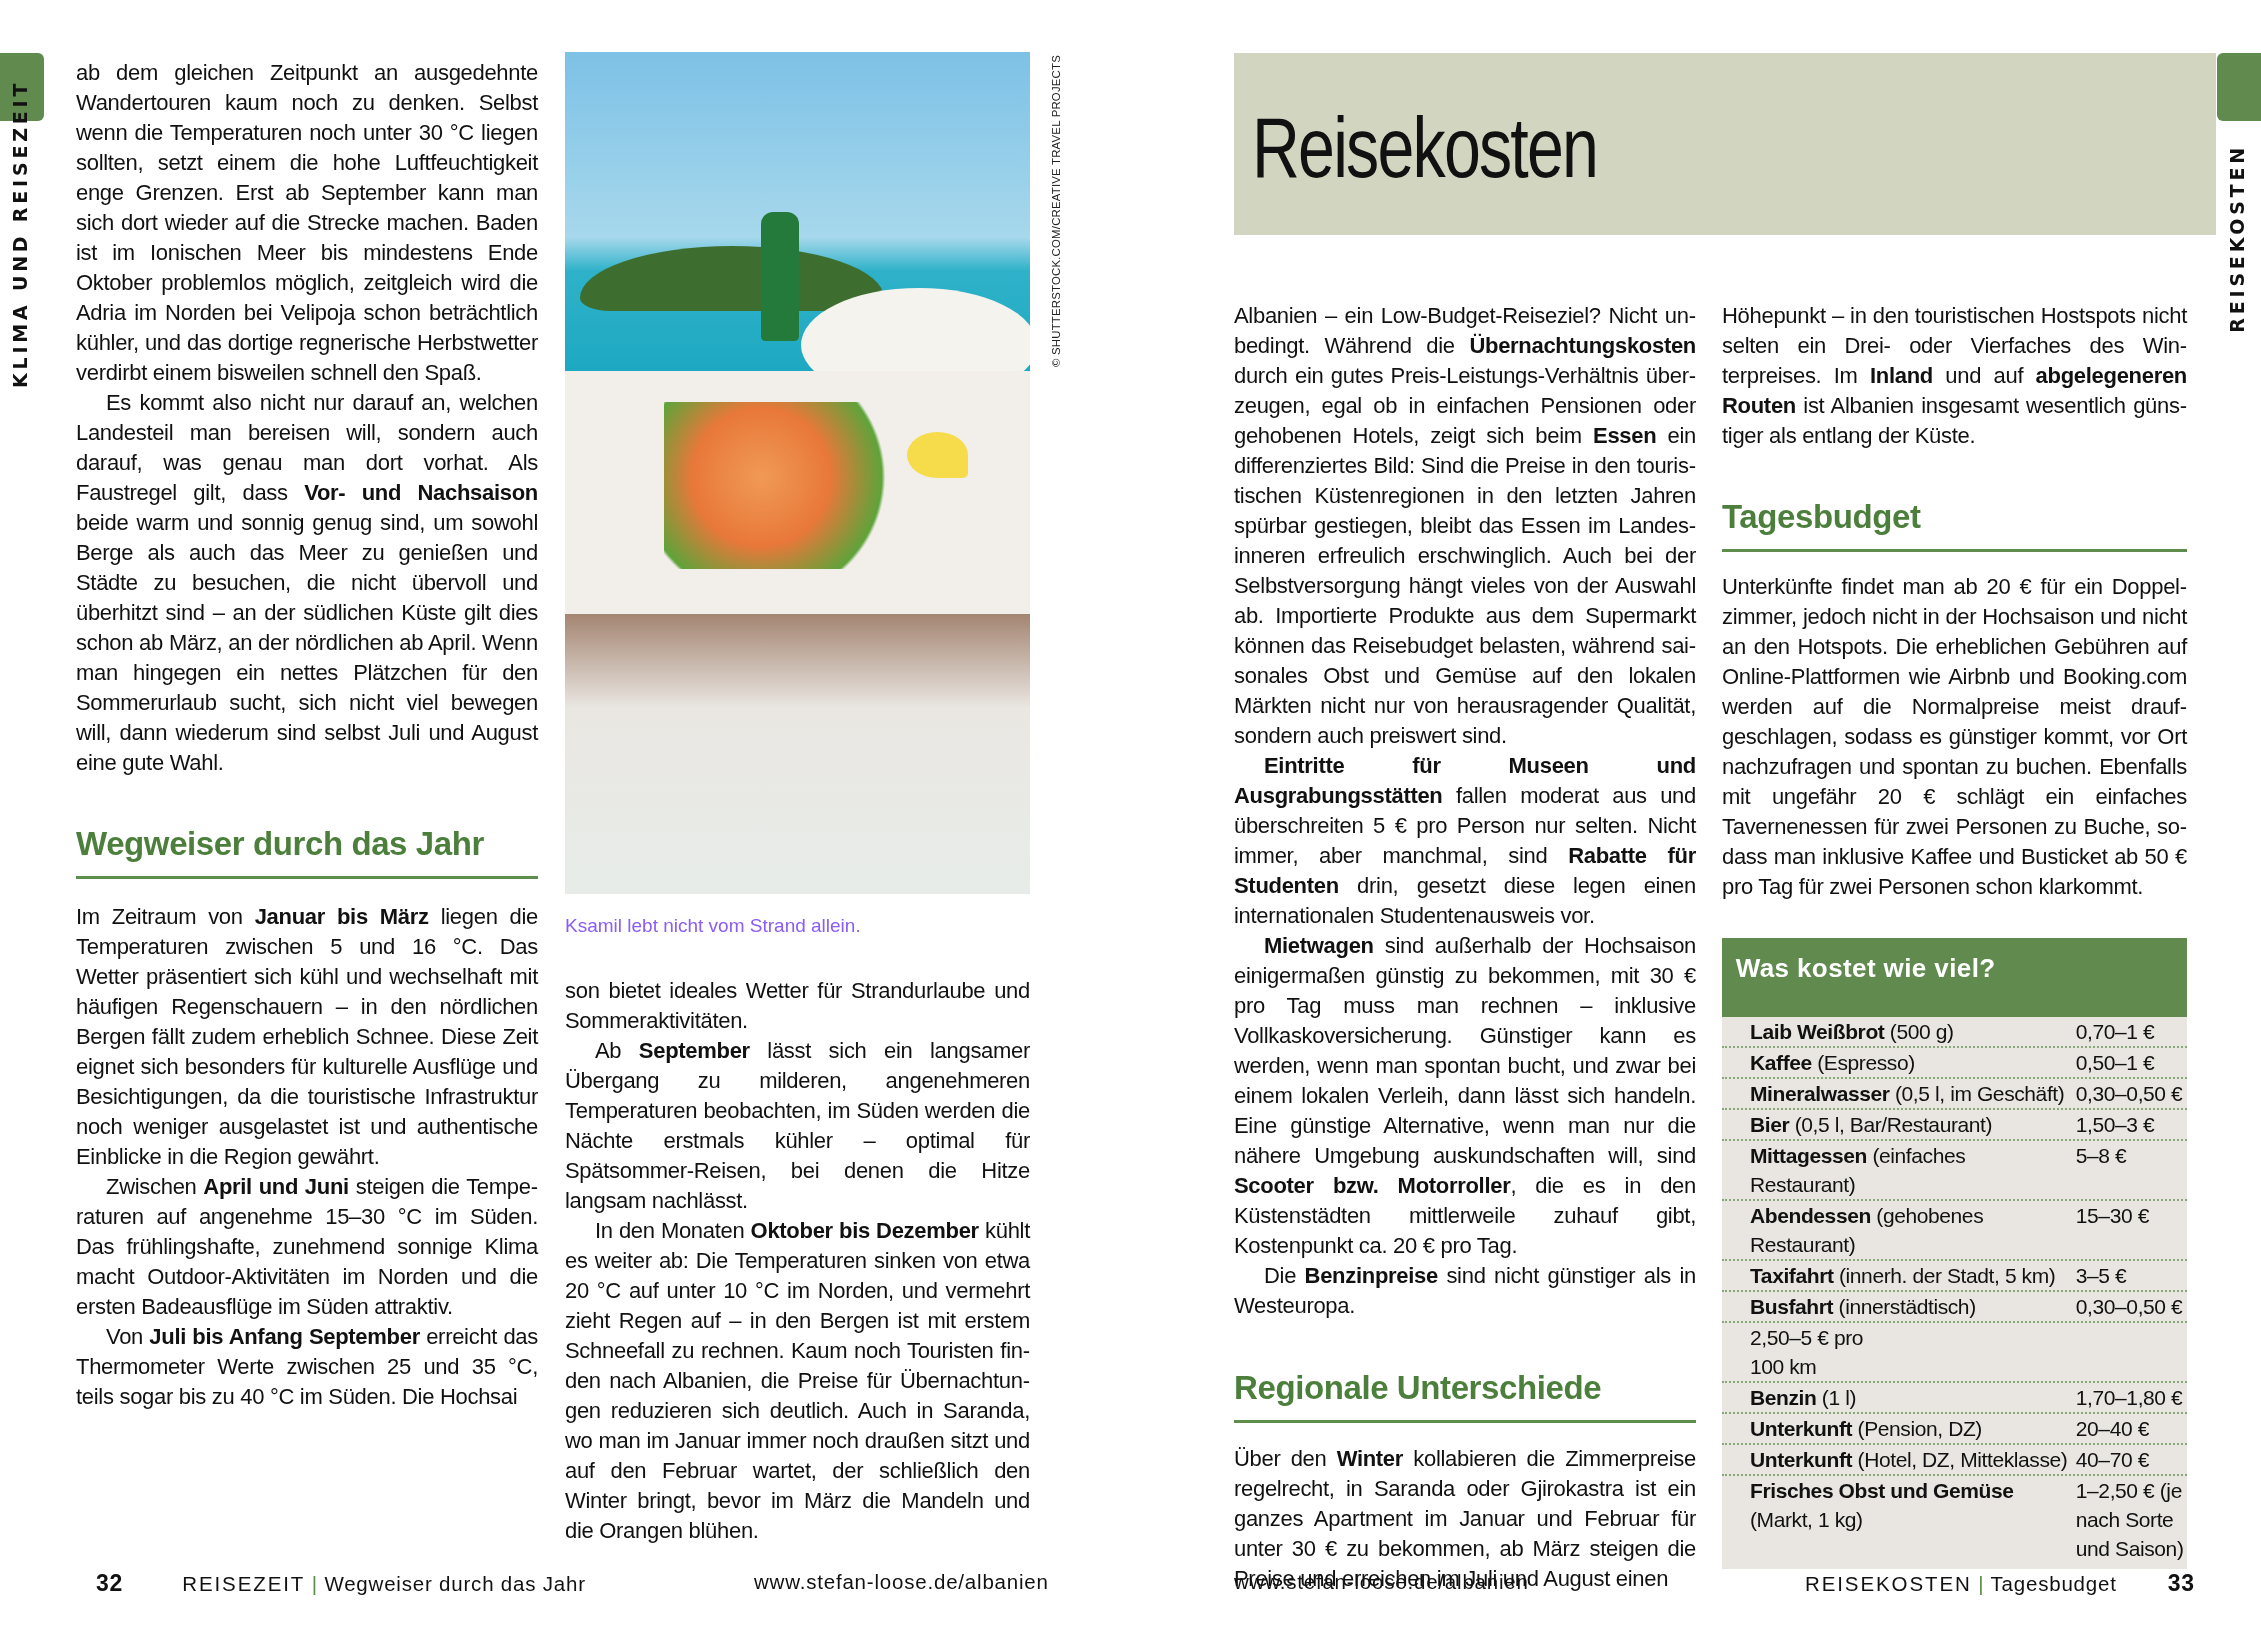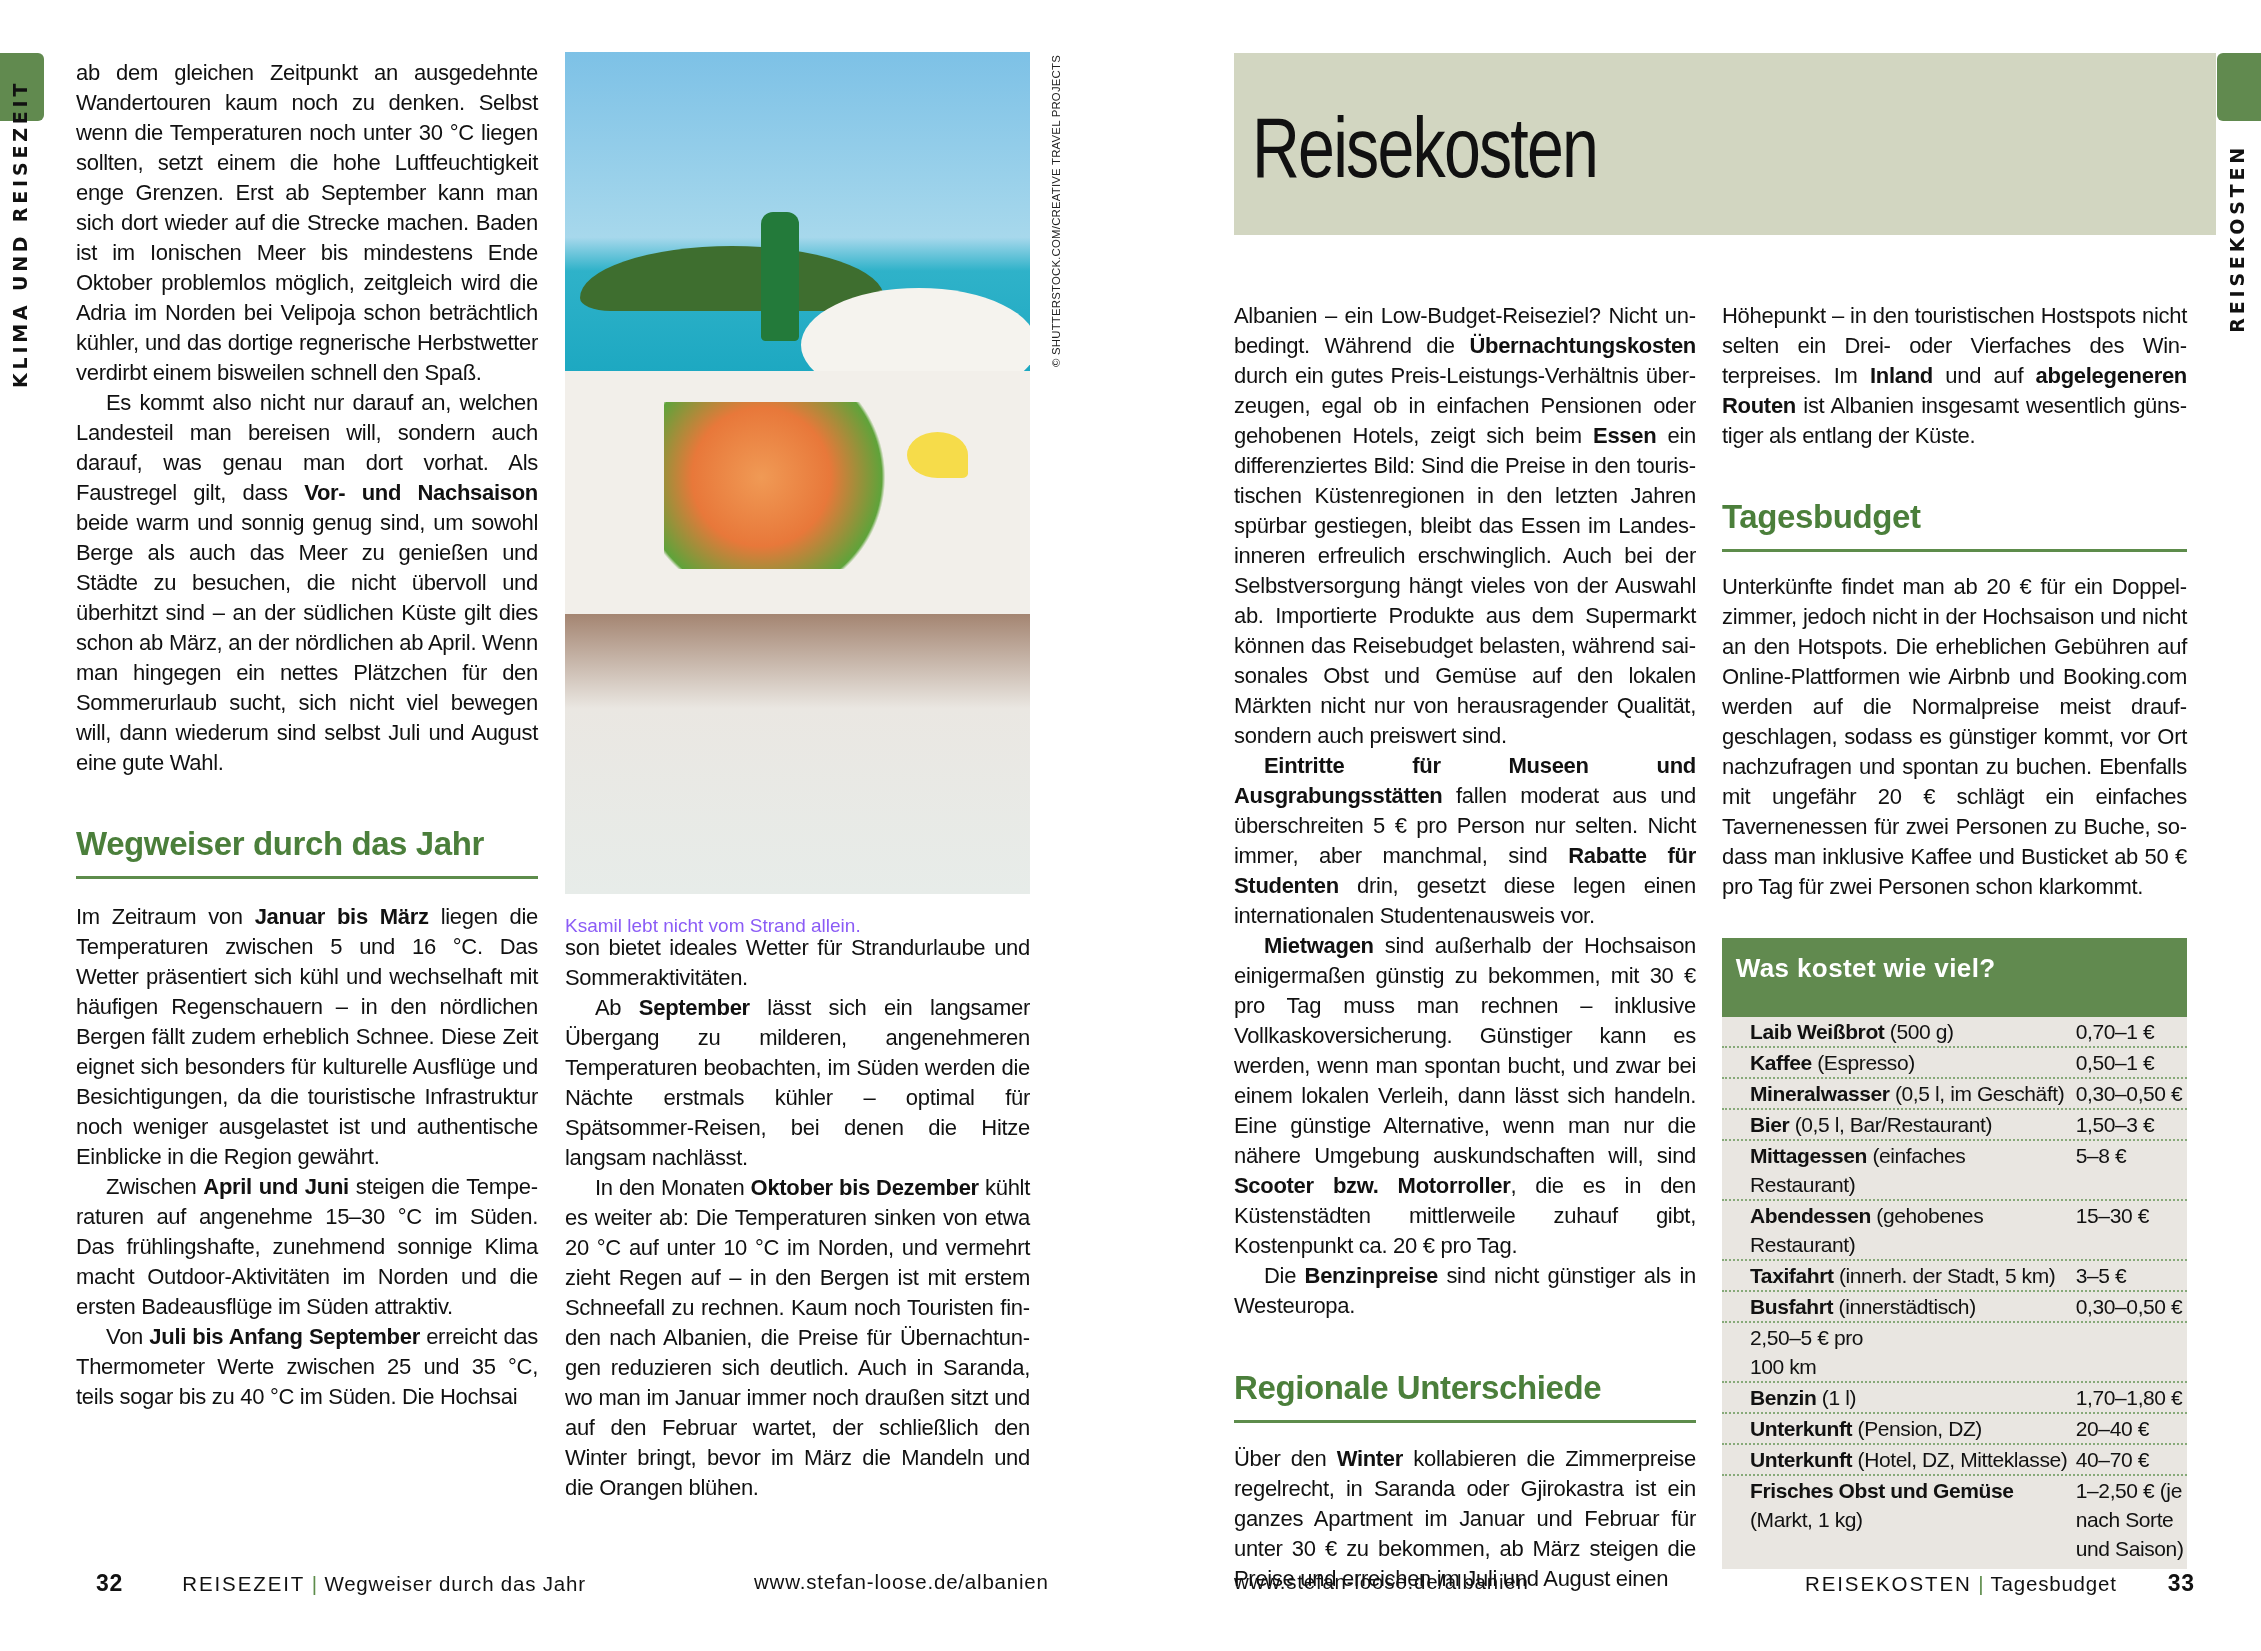--- a/index.html
+++ b/index.html
@@ -78,21 +78,21 @@
     <div class="island"></div>
     <div class="bottle"></div>
     <div class="plate1"></div>
     <div class="plate2"></div>
     <div class="shrimp"></div>
     <div class="lemon"></div>
   </div>
   <div class="photo-credit">© SHUTTERSTOCK.COM/CREATIVE TRAVEL PROJECTS</div>
   <div class="caption">Ksamil lebt nicht vom Strand allein.</div>
 
-  <div class="col text" style="left:565px; top:933px; width:465px;">
+  <div class="col text" style="left:565px; top:976px; width:465px;">
     <p>son bietet ideales Wetter für Strandurlaube und Sommeraktivitäten.</p>
     <p class="indent"><span>Ab </span><b>September</b><span> lässt sich ein langsamer Über­gang zu milderen, angenehmeren Temperaturen beobachten, im Süden werden die Nächte erst­mals kühler – optimal für Spätsommer-Reisen, bei denen die Hitze langsam nachlässt.</span></p>
     <p class="indent"><span>In den Monaten </span><b>Oktober bis Dezember</b><span> kühlt es weiter ab: Die Temperaturen sinken von etwa 20 °C auf unter 10 °C im Norden, und vermehrt zieht Regen auf – in den Bergen ist mit erstem Schneefall zu rechnen. Kaum noch Touristen fin­den nach Albanien, die Preise für Übernachtun­gen reduzieren sich deutlich. Auch in Saranda, wo man im Januar immer noch draußen sitzt und auf den Februar wartet, der schließlich den Winter bringt, bevor im März die Mandeln und die Orangen blühen.</span></p>
   </div>
 
   <div class="footer" style="left:80px;margin-left:16px;">
     <span class="num">32</span>
     <span style="display:inline-block;width:46px"></span>
     <span class="upper">REISEZEIT</span>
     <span class="bar">|</span>

